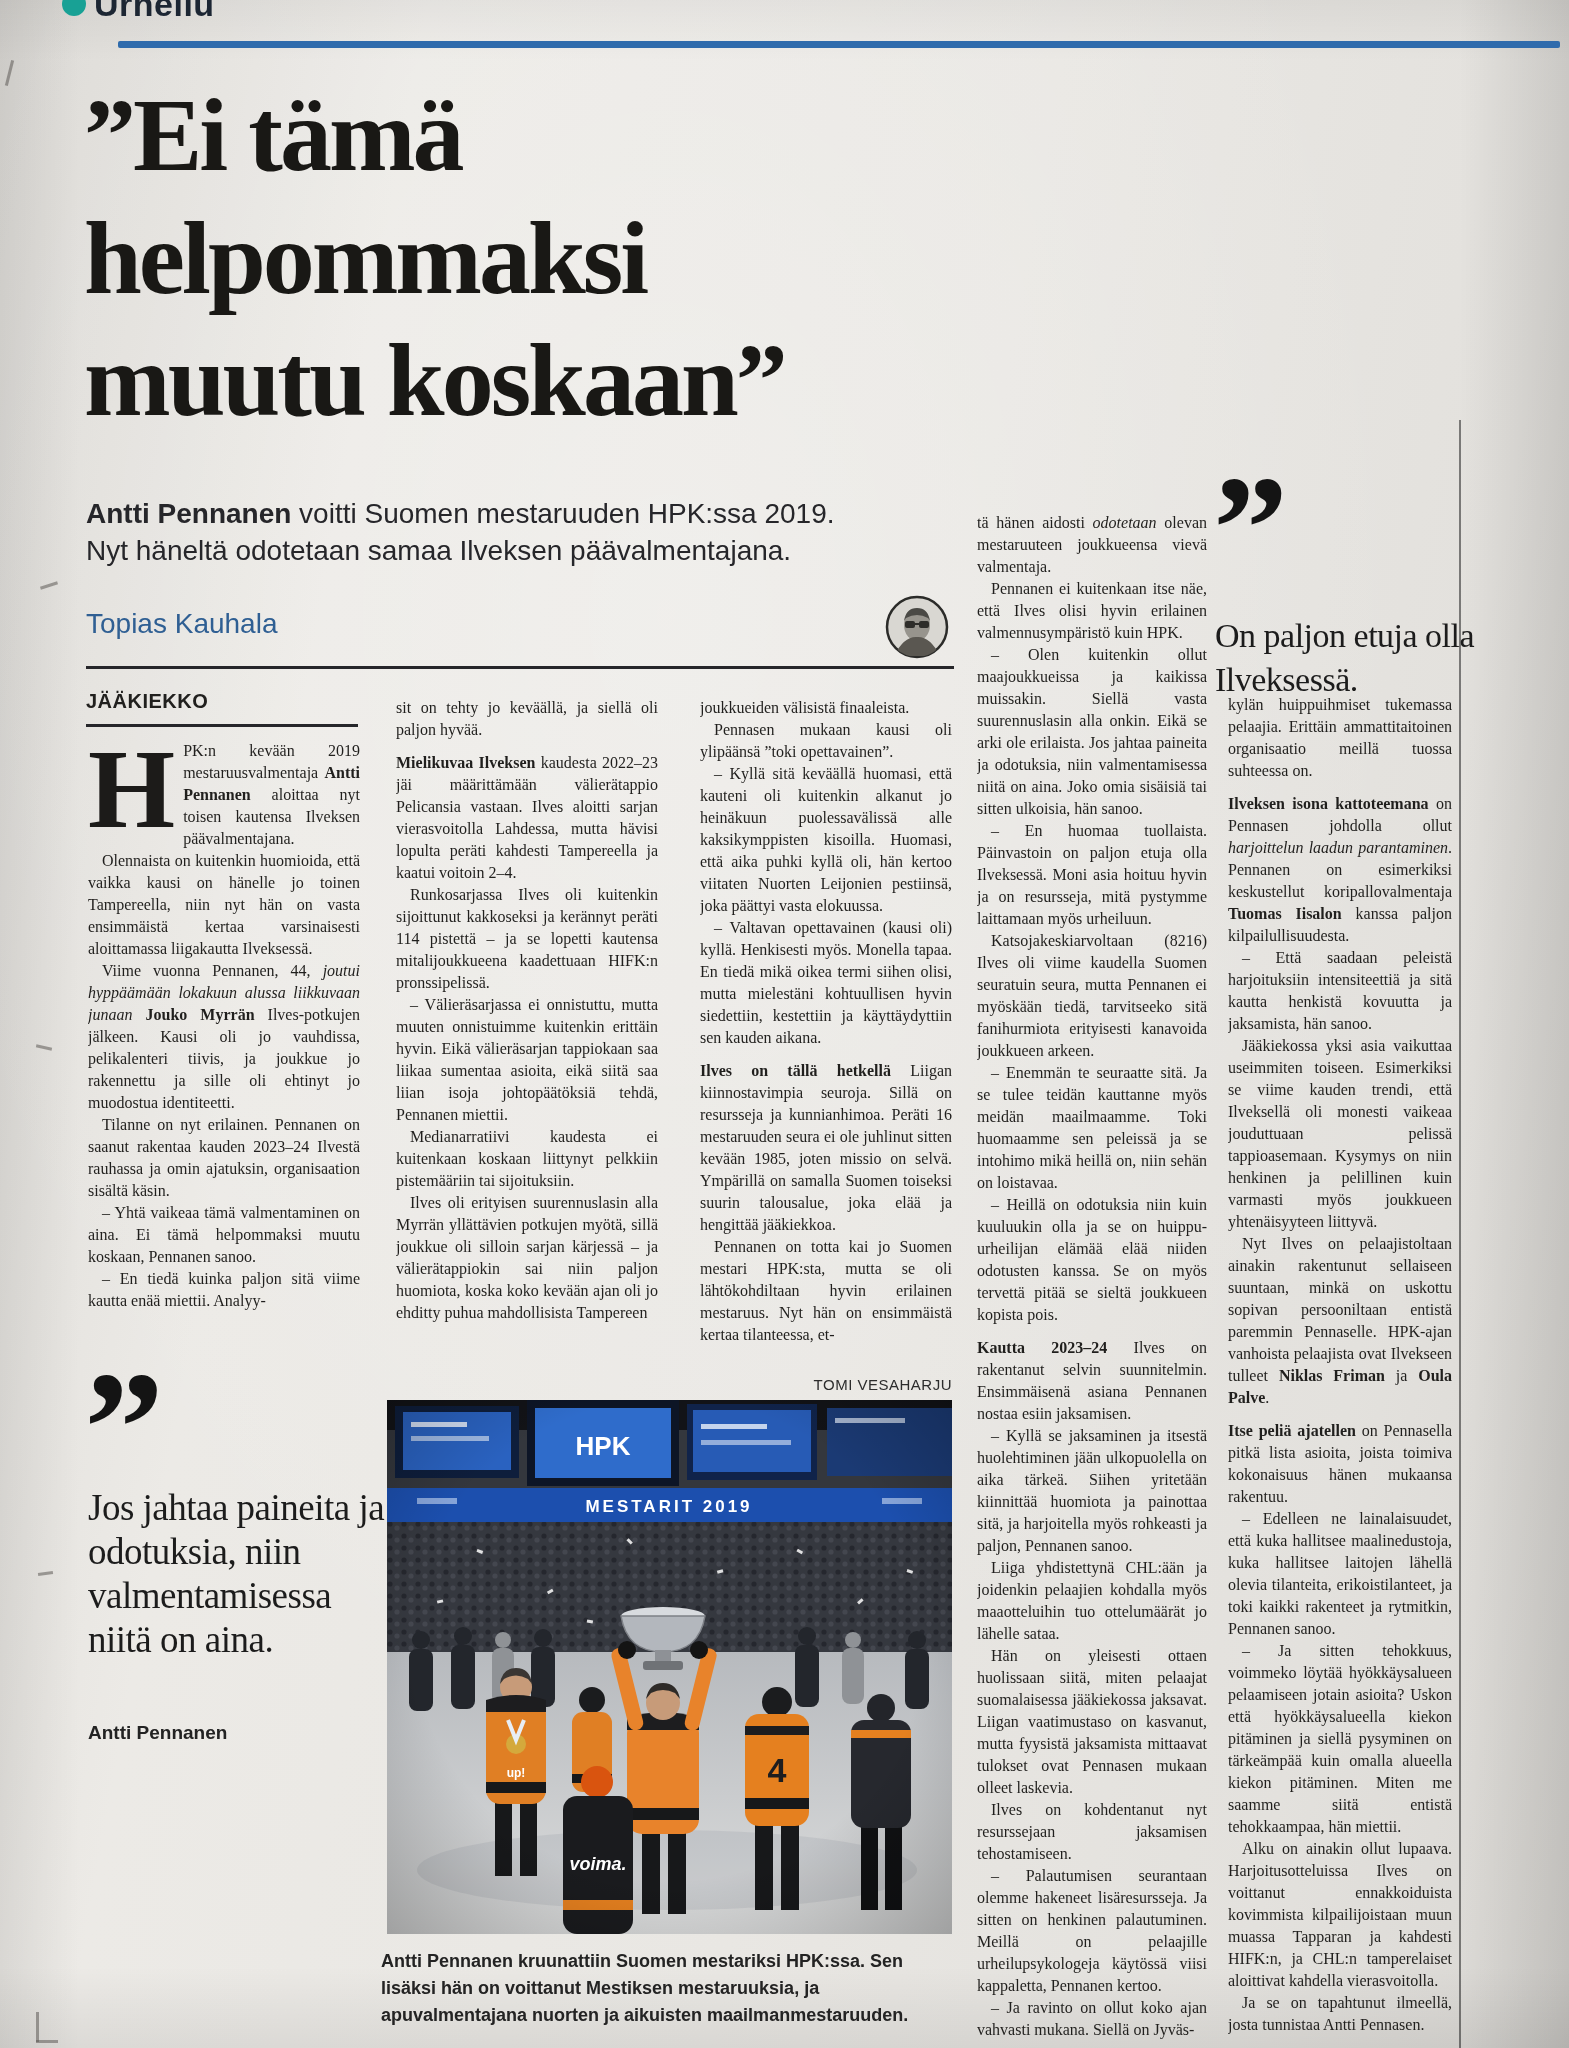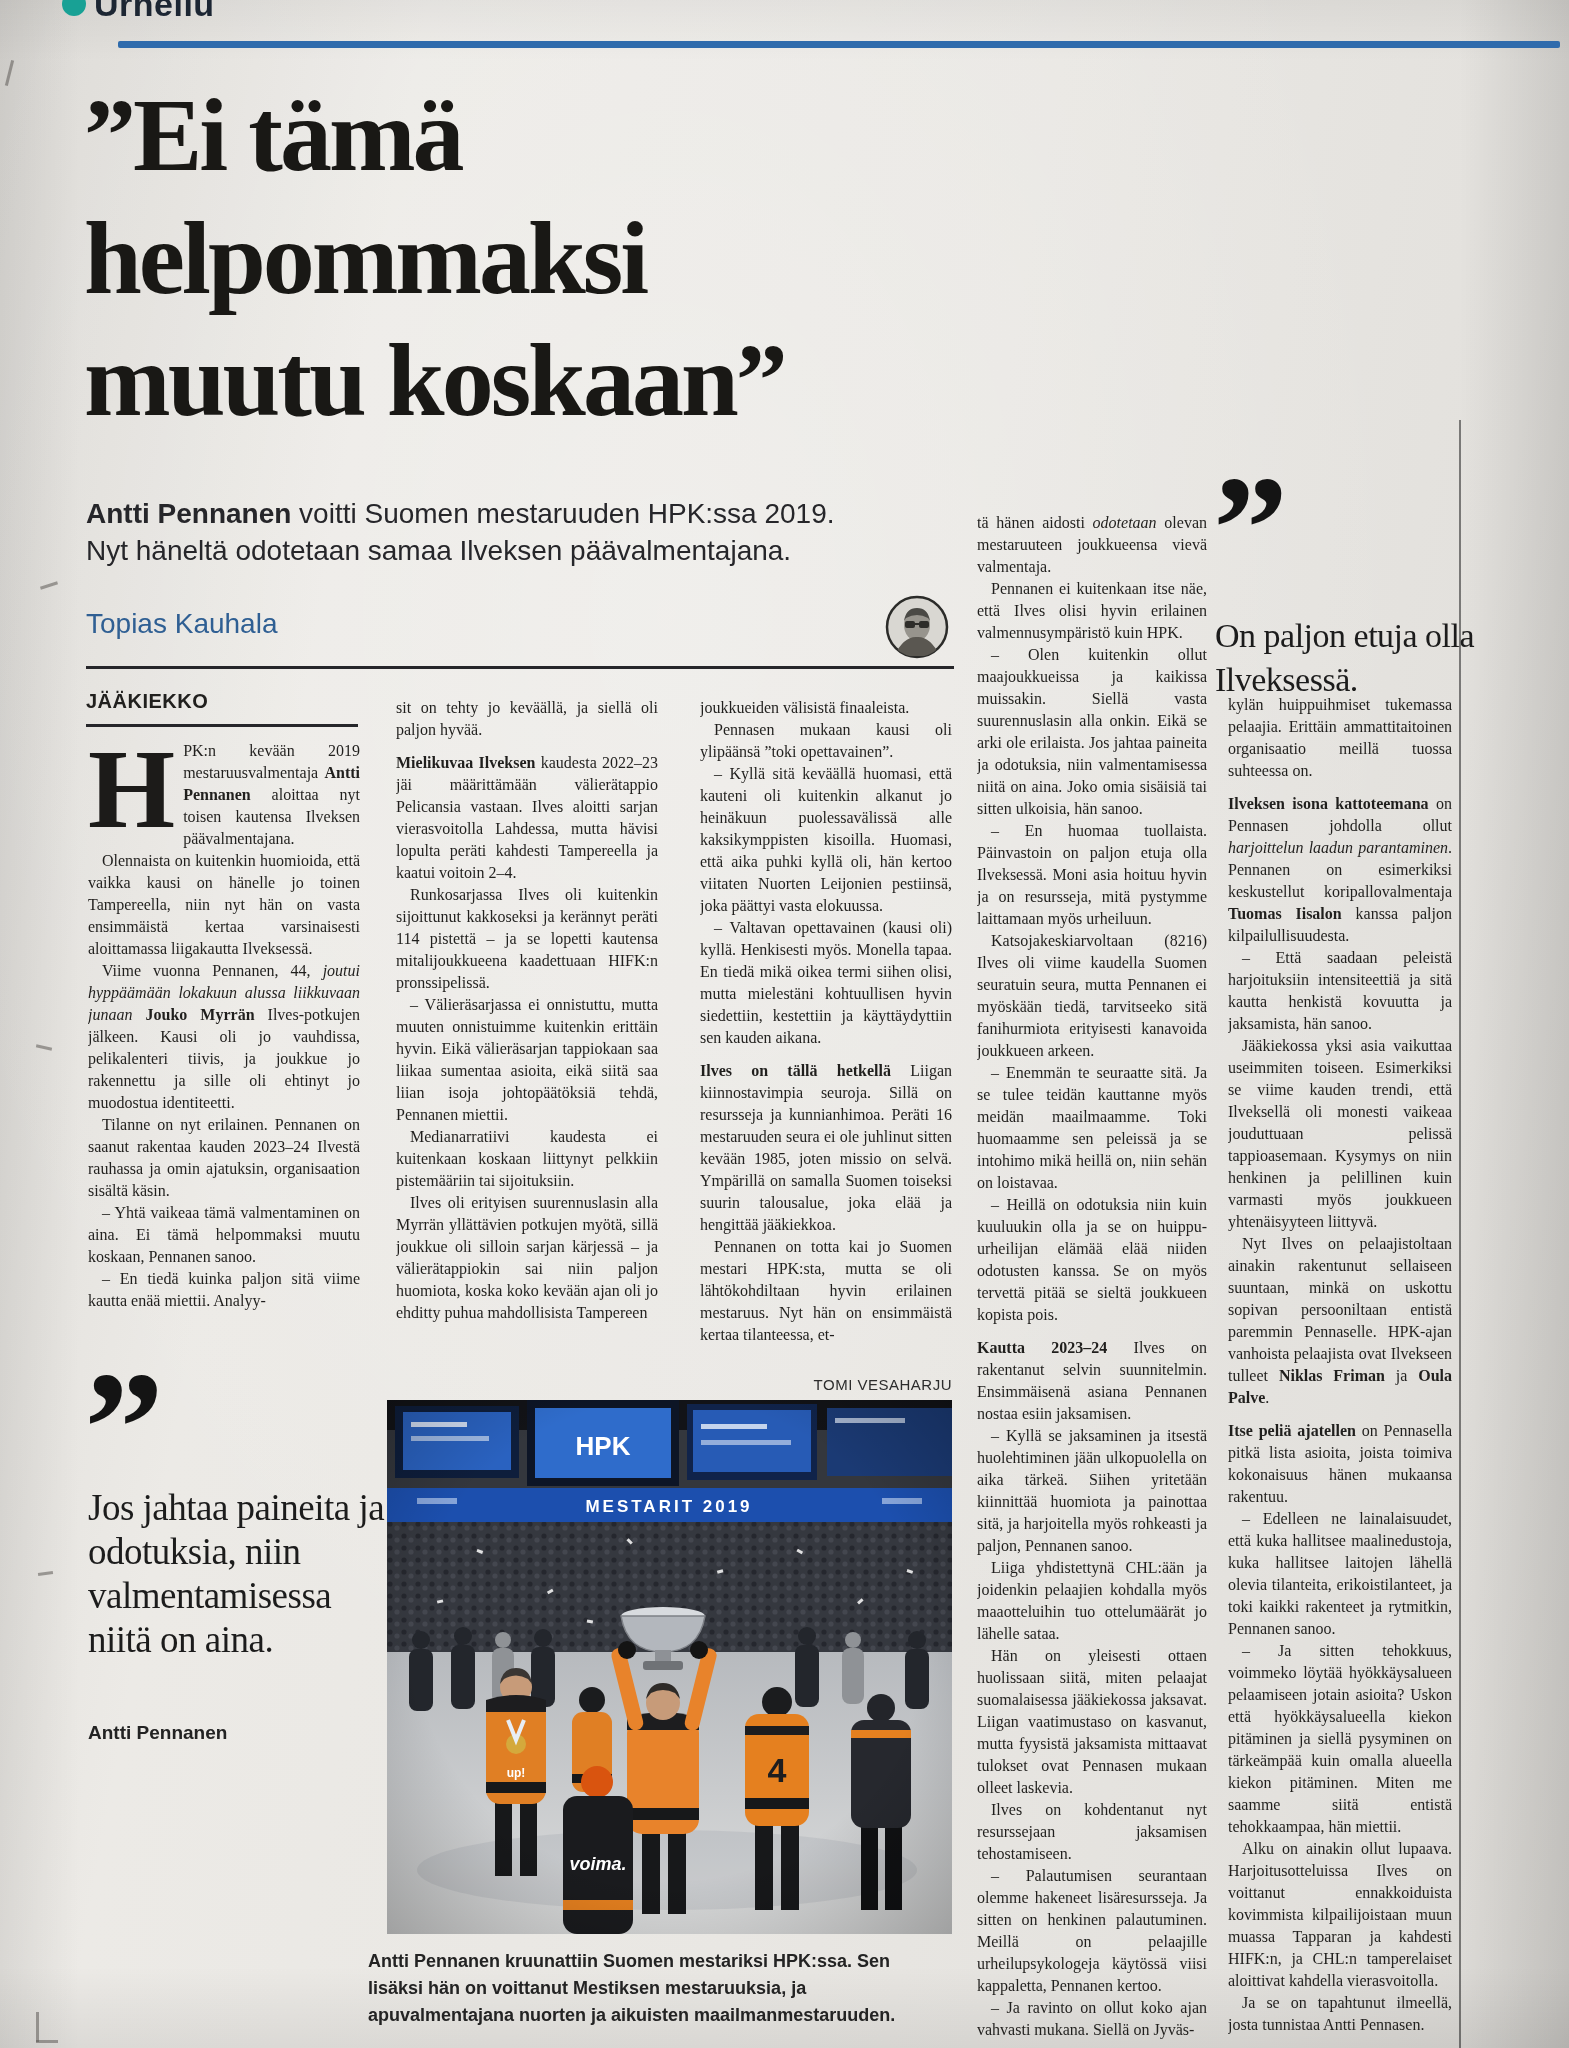--- a/index.html
+++ b/index.html
@@ -48,21 +48,21 @@
   .pq-left-mark{left:84px;top:1368px;font-size:160px;}
   .pq-left-text{left:88px;top:1486px;width:300px;font-family:"Liberation Serif","DejaVu Serif",serif;
     font-size:37px;line-height:44px;color:#1c1c1c;letter-spacing:-.5px;}
   .pq-attr{left:88px;top:1722px;font-size:19px;font-weight:700;color:#232323;}
   .pq-right-mark{left:1213px;top:472px;font-size:150px;}
   .pq-right-text{left:1215px;top:582px;width:270px;font-family:"Liberation Serif","DejaVu Serif",serif;
     font-size:34px;line-height:44px;color:#1c1c1c;letter-spacing:-.5px;margin-top:32px;}
   
   .credit{left:700px;top:1376px;width:252px;text-align:right;font-size:15px;letter-spacing:.5px;color:#2c2c2c;}
   .photo{left:387px;top:1400px;width:565px;height:534px;background:#2a2d33;overflow:hidden;}
-  .caption{left:368px;top:1948px;width:562px;font-size:18px;line-height:27px;font-weight:700;color:#232323;}
+  .caption{left:381px;top:1948px;width:562px;font-size:18px;line-height:27px;font-weight:700;color:#232323;}
   
   .edge-line{left:1459px;top:420px;width:2px;height:1628px;background:rgba(35,35,35,.55);}
   .mark{background:#5c5a56;opacity:.55;}
   .mk1{left:40px;top:584px;width:18px;height:3px;transform:rotate(-18deg);}
   .mk2{left:36px;top:1046px;width:16px;height:3px;transform:rotate(12deg);}
   .mk3{left:38px;top:1572px;width:15px;height:3px;transform:rotate(-8deg);}
   .mk4{left:36px;top:2012px;width:3px;height:30px;}
   .mk5{left:36px;top:2040px;width:22px;height:3px;}
   .mk6{left:8px;top:60px;width:3px;height:26px;transform:rotate(14deg);}
 </style>

